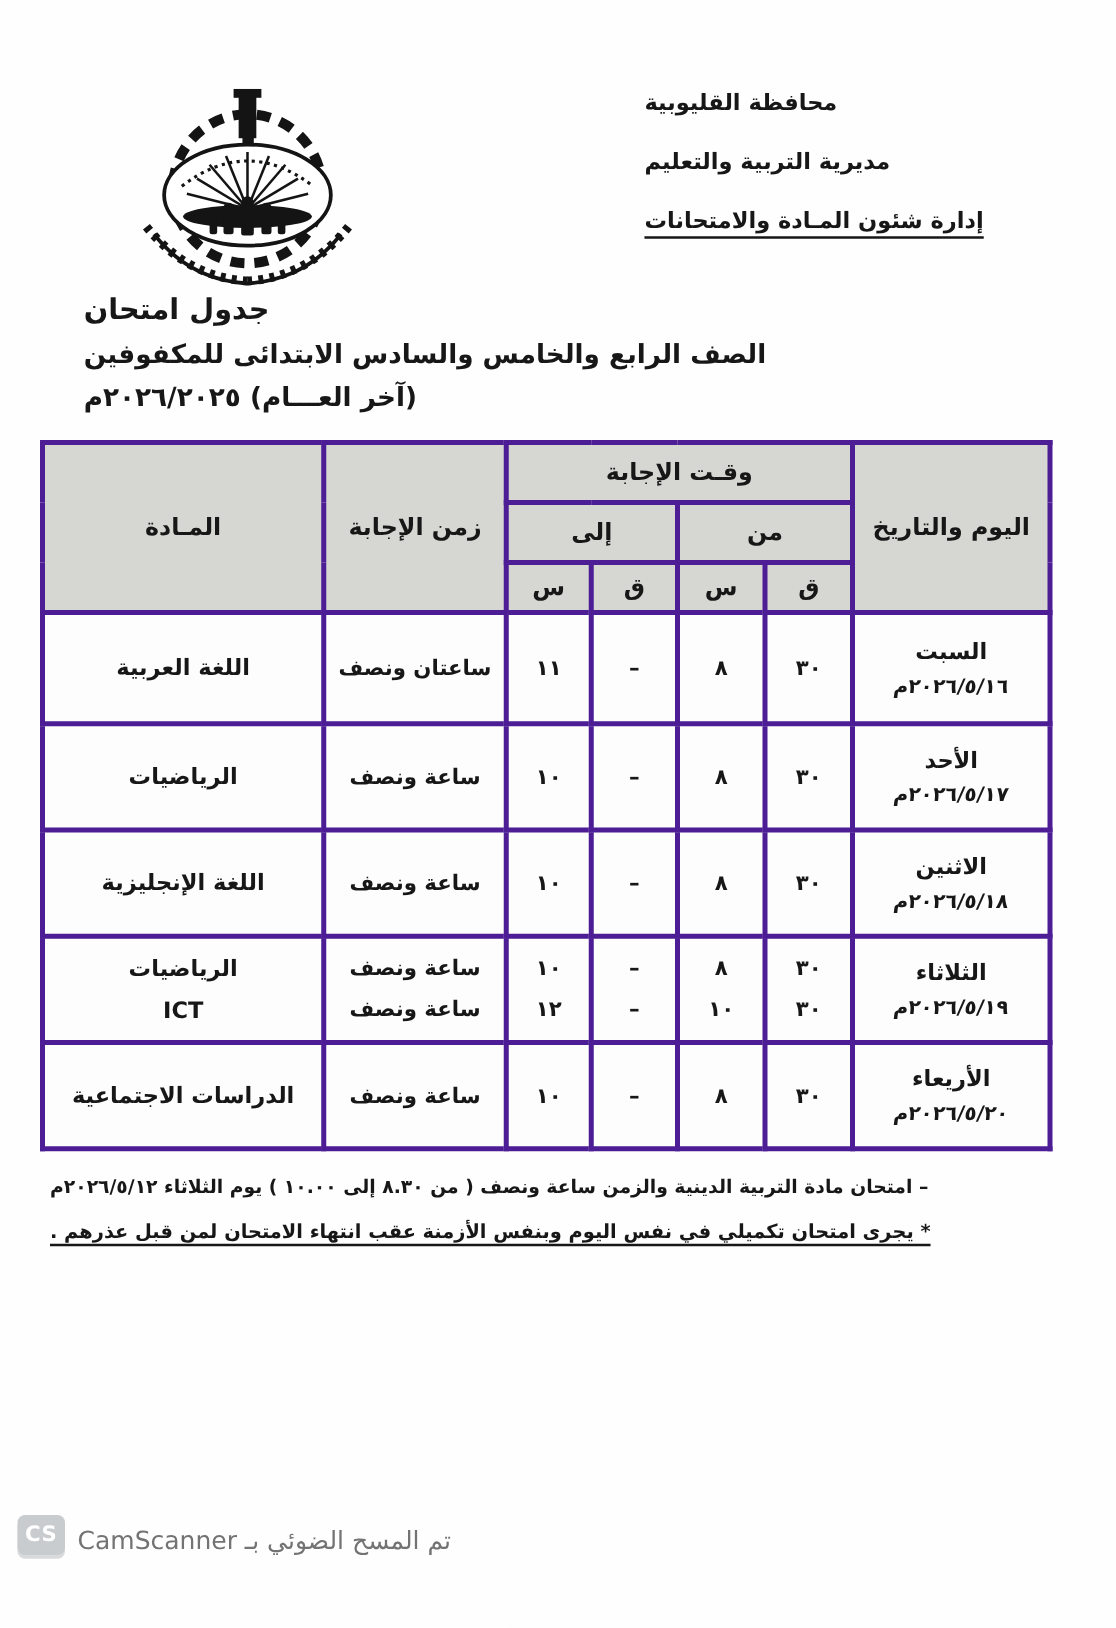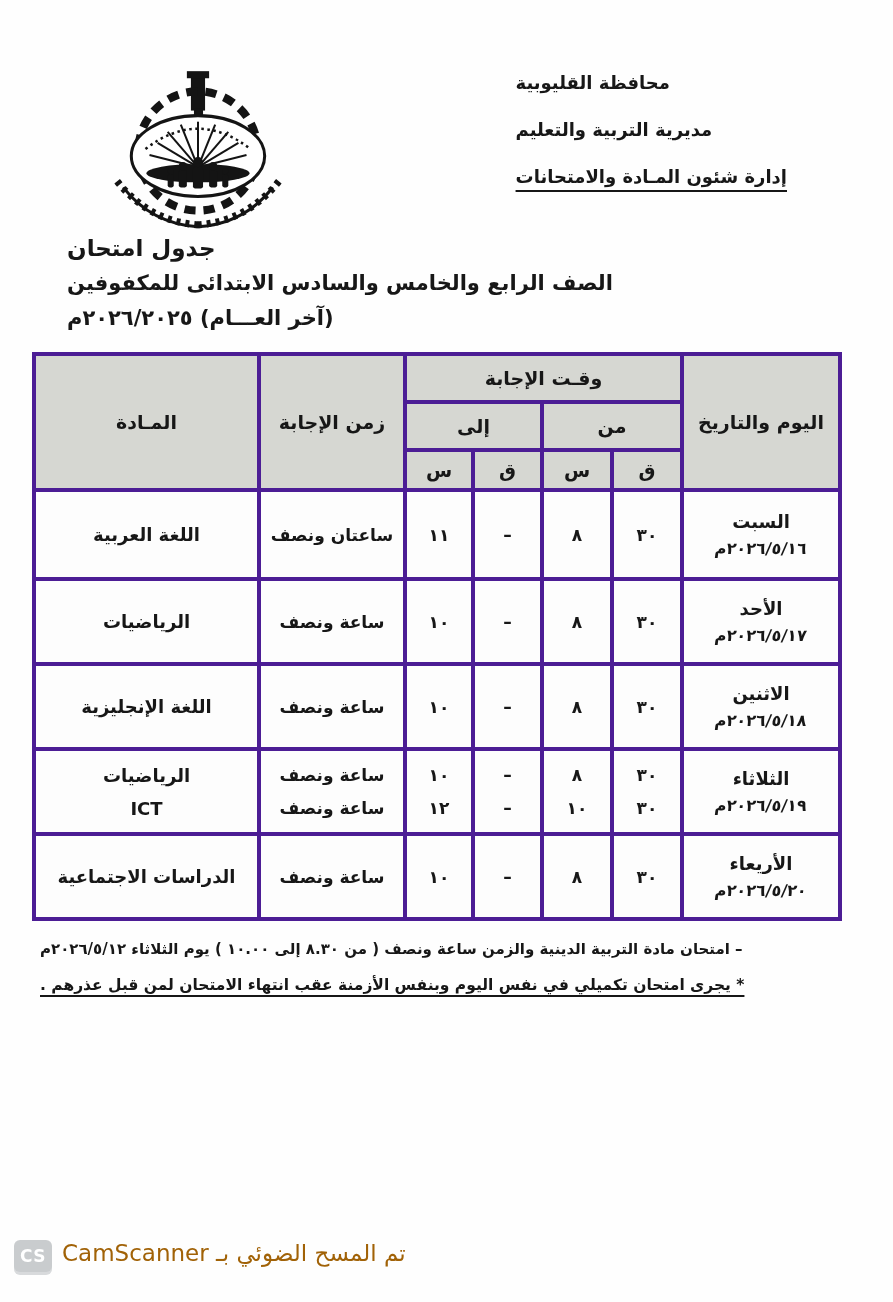--- a/index.html
+++ b/index.html
@@ -95,39 +95,39 @@
     margin-top: 15px;
     text-decoration: underline;
     text-decoration-thickness: 2px;
     text-underline-offset: 5px;
   }
 
   
   .cs-bar {
     position: absolute;
     left: 14px;
-    top: 1240px;
+    top: 1212px;
     display: flex;
-    align-items: flex-start;
+    align-items: flex-end;
     gap: 10px;
   }
   .cs-logo {
     width: 38px;
     height: 32px;
     background: #c9ccce;
     border-radius: 6px;
     color: #ffffff;
     font-size: 17px;
     letter-spacing: 0.5px;
     display: flex;
     align-items: center;
     justify-content: center;
     box-shadow: 0 3px 0 #d8dadc;
   }
-  .cs-text { color: #a16207; font-size: 23px; font-weight: 400; direction: rtl; white-space: nowrap; }
+  .cs-text { color: #737373; font-size: 20px; font-weight: 400; direction: rtl; white-space: nowrap; }
 </style>
 </head>
 <body>
 
 <div class="page">
 
   <div class="org-block">
     <div class="org-line">محافظة القليوبية</div>
     <div class="org-line">مديرية التربية والتعليم</div>
     <div class="org-line underlined">إدارة شئون المـادة والامتحانات</div>

